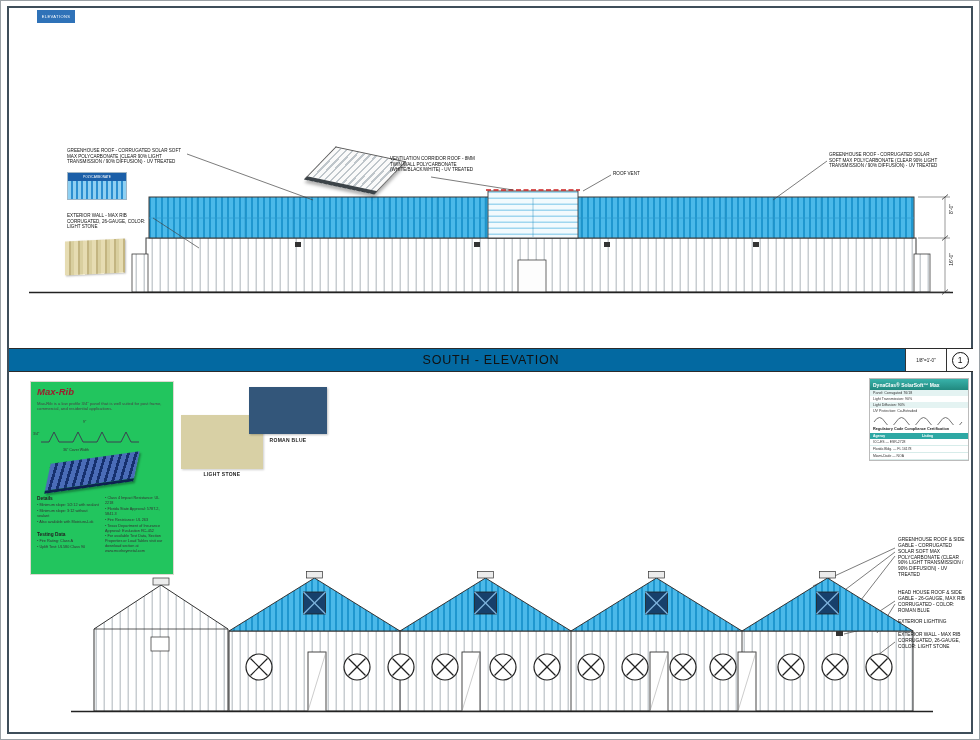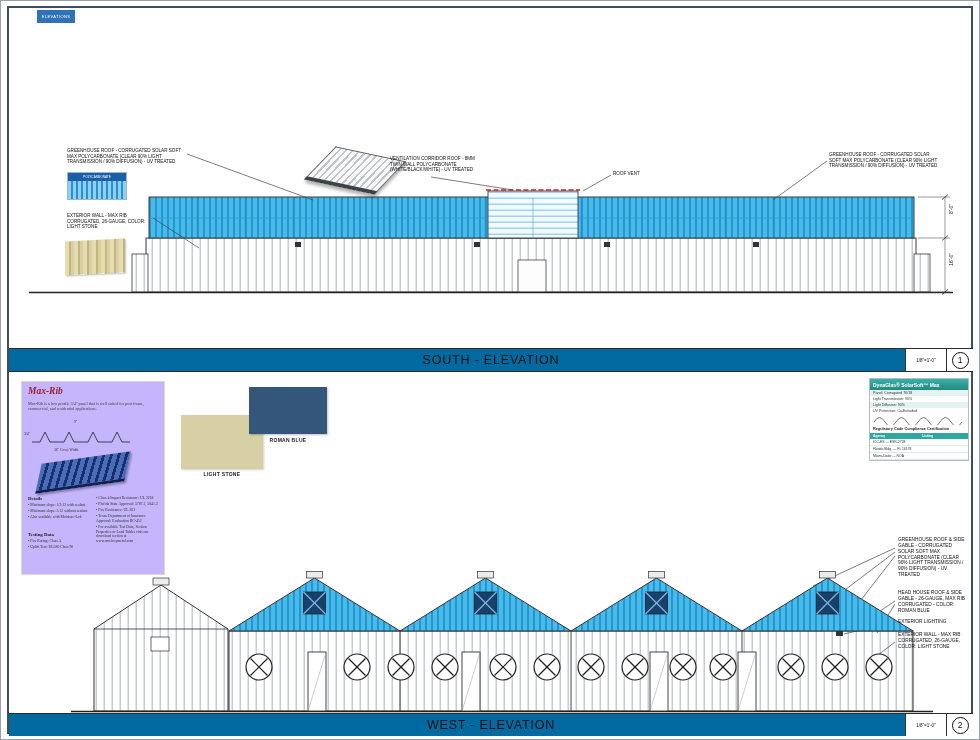--- a/index.html
+++ b/index.html
@@ -31,21 +31,21 @@
   .titlebar{position:absolute;left:8px;width:964px;height:22px;background:#0369a1;
             border-top:1.2px solid #2b2b2b;border-bottom:1.2px solid #2b2b2b;}
   .tb-title{position:absolute;left:0;right:0;top:0;bottom:0;display:flex;align-items:center;justify-content:center;
             font-size:12.5px;letter-spacing:.8px;color:#111;}
   .tb-end{position:absolute;right:0;top:0;height:100%;display:flex;background:#fff;}
   .tb-scale{border-left:1px solid #333;width:40px;display:flex;align-items:center;justify-content:center;font-size:4.5px;}
   .tb-num{border-left:1px solid #333;width:26px;display:flex;align-items:center;justify-content:center;}
   .tb-circle{width:15px;height:15px;border:1.3px solid #111;border-radius:50%;display:flex;align-items:center;justify-content:center;font-size:8.5px;}
 
   
-  .mr{position:absolute;left:20px;top:380px;width:142px;height:192px;background:#c4b5fd;border:.7px solid #ddd9d0;font-family:Liberation Serif, serif;}
+  .mr{position:absolute;left:29px;top:380px;width:142px;height:192px;background:#22c55e;border:.7px solid #ddd9d0;}
   .mr-title{position:absolute;left:6px;top:4px;font-size:9.5px;font-weight:bold;font-style:italic;color:#9c1f2d;}
   .mr-desc{position:absolute;left:6px;top:19px;width:130px;font-size:4.2px;line-height:1.25;color:#444;}
   .mr-profile{position:absolute;left:8px;top:44px;}
   .mr-dim{position:absolute;font-size:3.6px;color:#333;}
   .mr-panel{position:absolute;left:16px;top:76px;width:90px;height:26px;
             background:repeating-linear-gradient(95deg,#4a6cb8 0 5px,#16306e 5px 8px);
             transform:rotate(-8deg) skewX(-20deg);border-bottom:3px solid #0e2150;box-shadow:2px 2px 2px rgba(0,0,0,.3);}
   .mr-h{position:absolute;font-size:4.8px;font-weight:bold;color:#222;}
   .mr-list{position:absolute;font-size:3.8px;line-height:1.3;color:#333;}
   .mr-list .li-item{margin-bottom:1px;}
@@ -310,23 +310,14 @@
         <div class="li-item">Florida Bldg. — FL 16178</div>
         <div class="li-item">Miami-Dade — NOA</div>
       </div>
   </div>
 
   <div class="callout w" style="left:897px;top:536px;">GREENHOUSE ROOF &amp; SIDE GABLE - CORRUGATED SOLAR SOFT MAX POLYCARBONATE (CLEAR 90% LIGHT TRANSMISSION / 90% DIFFUSION) - UV TREATED</div>
   <div class="callout w" style="left:897px;top:589px;">HEAD HOUSE ROOF &amp; SIDE GABLE - 26-GAUGE, MAX RIB CORRUGATED - COLOR: ROMAN BLUE</div>
   <div class="callout w" style="left:897px;top:618px;">EXTERIOR LIGHTING</div>
   <div class="callout w" style="left:897px;top:631px;">EXTERIOR WALL - MAX RIB CORRUGATED, 26-GAUGE, COLOR: LIGHT STONE</div>
 
-  <div class="titlebar" style="top:712px;border-bottom:none;">
-    <div class="tb-title">WEST - ELEVATION</div>
-    <div class="tb-end">
-      <div class="tb-scale">1/8"=1'-0"</div>
-      <div class="tb-num">
-        <div class="tb-circle">2</div>
-      </div>
-    </div>
-  </div>
 
 </div>
 
 </body></html>

